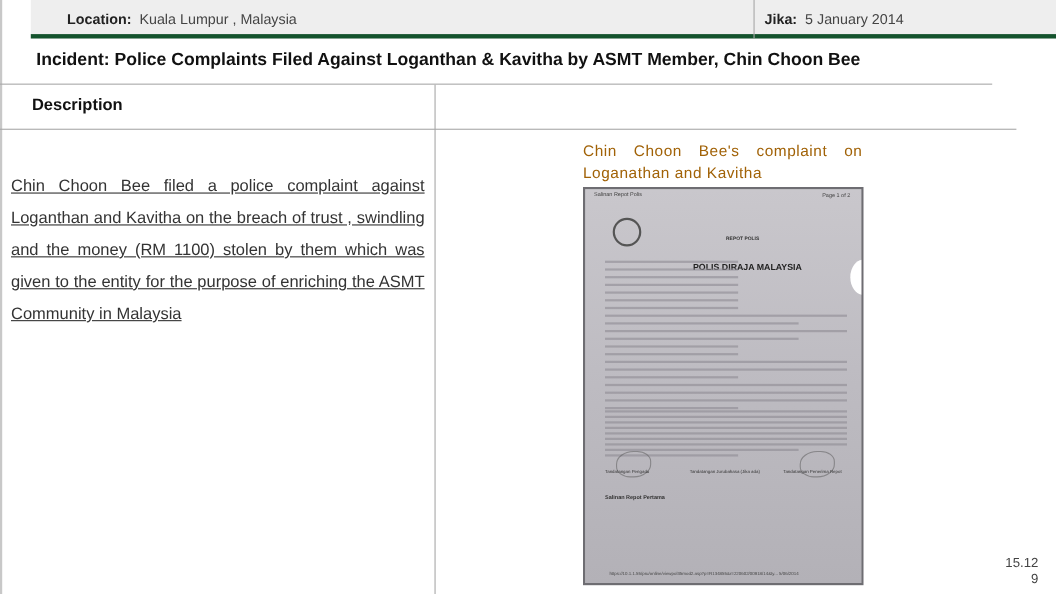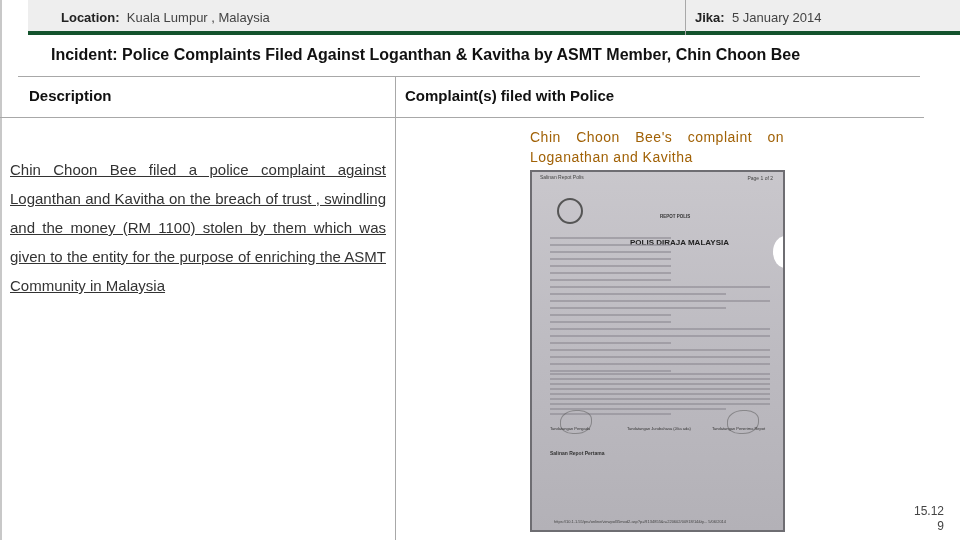--- a/index.html
+++ b/index.html
@@ -11,21 +11,21 @@
     position:absolute; left:0; top:0; width:960px; height:35px;
     background:#eeeeee; border-bottom:4px solid #14532d; box-sizing:border-box;margin-left:28px;
   }
   .hdr-loc { position:absolute; left:33px; top:10px; font-size:13px; color:#444; }
   .hdr-date { position:absolute; left:667px; top:10px; font-size:13px; color:#444; }
   .hdr-loc b, .hdr-date b { color:#222; font-weight:bold; }
   .hdr-sep { position:absolute; left:657px; top:0; width:1px; height:35px; background:#a8a8a8; }
   .border-left { position:absolute; left:0; top:0; width:2px; height:540px; background:#c8c8c8; }
   .incident-row {
     position:absolute; left:0; top:35px; width:902px; height:42px;
-    border-bottom:1px solid #a8a8a8; box-sizing:border-box;margin-left:18px;
+    border-bottom:1px solid #a8a8a8; box-sizing:border-box;
   }
   .incident-title { position:absolute; left:33px; top:11px; font-size:16px; font-weight:bold; color:#111; white-space:nowrap; }
   .col-hdr-row {
     position:absolute; left:0; top:77px; width:924px; height:41px;
     border-bottom:1px solid #a8a8a8; box-sizing:border-box;
   }
   .col-hdr { position:absolute; top:10px; font-size:15px; font-weight:bold; color:#111; }
   .col-sep { position:absolute; left:395px; top:77px; width:1px; height:463px; background:#a8a8a8; }
   .desc {
     position:absolute; left:10px; top:155px; width:376px;
@@ -80,21 +80,20 @@
     <span>&nbsp;</span><span>5 January 2014</span>
   </div>
 </div>
 
 <div class="incident-row">
   <div class="incident-title">Incident: Police Complaints Filed Against Loganthan &amp; Kavitha by ASMT Member,  Chin Choon Bee</div>
 </div>
 
 <div class="col-hdr-row">
   <div class="col-hdr" style="left:29px;">Description</div>
-  <div class="col-hdr" style="left:405px;">Complaint(s) filed with Police</div>
 </div>
 
 <div class="col-sep"></div>
 
 <div class="desc">Chin Choon Bee filed a police complaint against Loganthan and Kavitha on the breach of trust , swindling and the money (RM 1100) stolen by them which was given to the entity for the purpose of enriching the ASMT Community in Malaysia</div>
 
 <div class="caption">Chin Choon Bee's complaint on Loganathan and Kavitha</div>
 
 <div class="doc">
   <div class="doc-top">Salinan Repot Polis</div>

